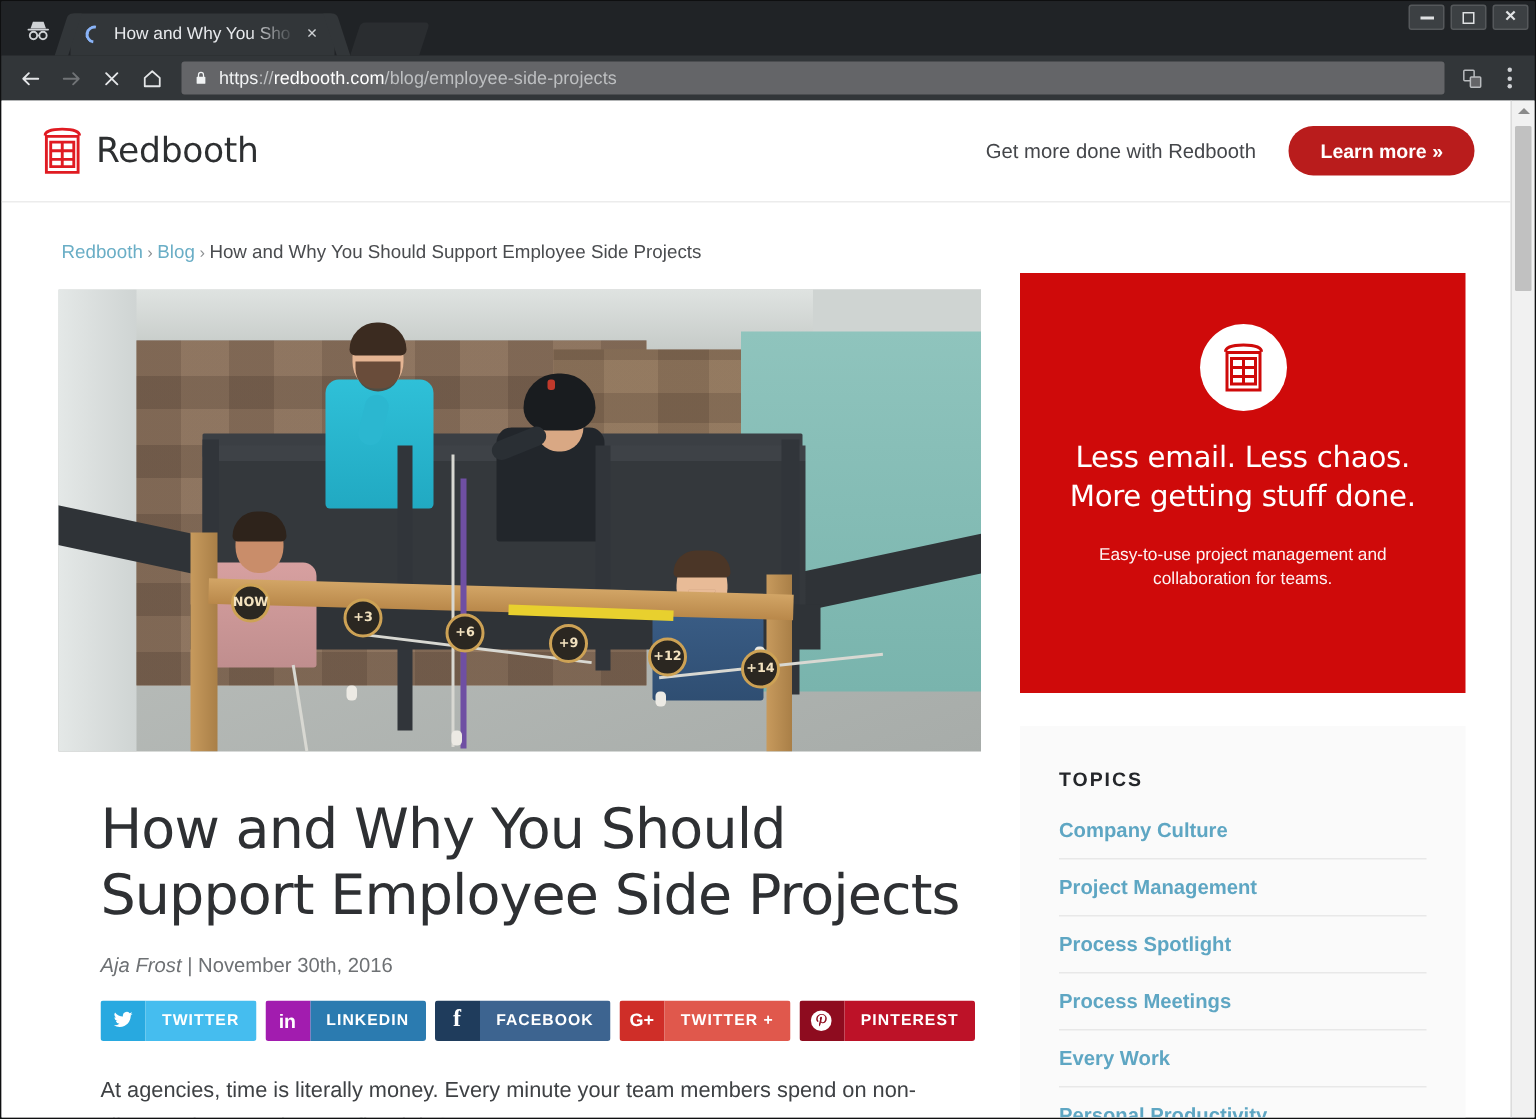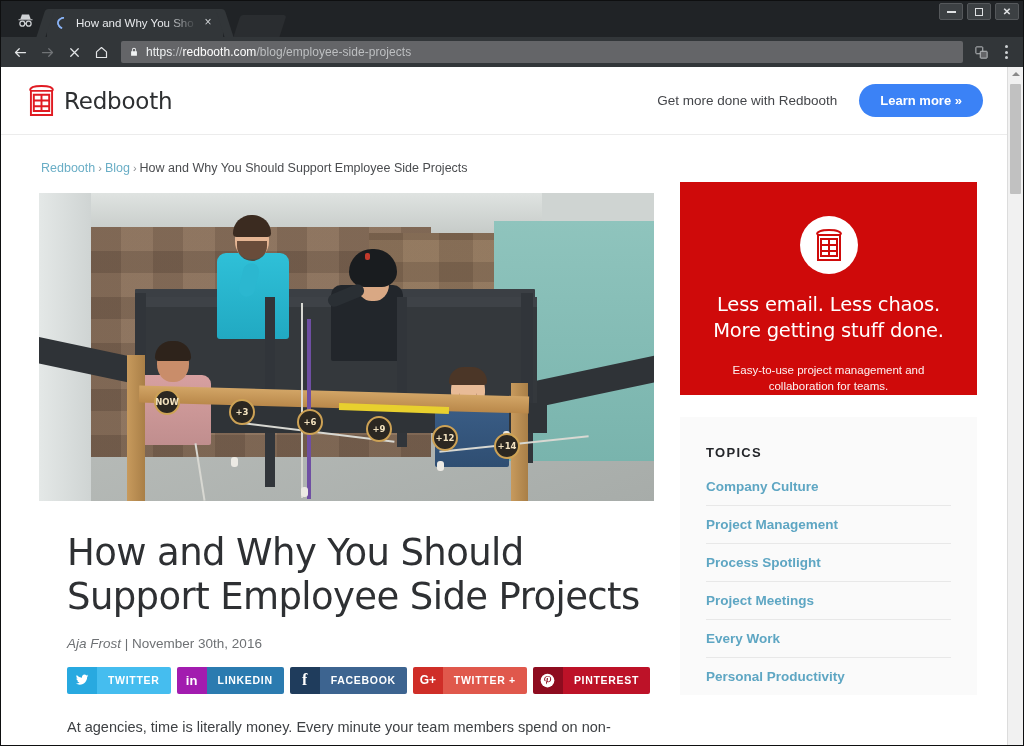--- a/index.html
+++ b/index.html
@@ -167,21 +167,21 @@
   }
   .brand { display:flex; align-items:center; gap: 10px; }
   .brand-logo { width: 25px; height: 33px; }
   .brand-name {
     font-size: 23px; color: #2d2f31; letter-spacing: -0.2px;
     font-family: "DejaVu Sans", sans-serif; font-weight: 400;
   }
   .header-right { margin-left:auto; display:flex; align-items:center; gap: 22px; }
   .header-tag { font-size: 13.5px; color: #44464a; }
   .btn-learn {
-    background: #3b82f6; color: #fff;
+    background: #b91c1c; color: #fff;
     font-size: 13px; font-weight: bold;
     padding: 9px 21px; border-radius: 22px;
     white-space: nowrap;
     text-align: center;
   }
 
   
   .content {
     display: flex;
     padding: 26px 28px 0 38px;
@@ -346,21 +346,21 @@
     font-size: 10.5px; font-weight: bold; letter-spacing: .7px;
     white-space: nowrap;
   }
   .body-text {
     margin: 22px 0 0 28px; width: 556px;
     font-size: 14.5px; line-height: 1.65; color: #3e4144;
   }
 
   
   .promo {
-    width: 297px; height: 213px;
+    width: 297px; height: 280px;
     background: #cf0a0a;
     padding: 22px 26px 0;
     text-align: center;
     color: #fff;
   }
   .promo-badge {
     width: 58px; height: 58px; border-radius: 50%;
     background: #fff; margin: 12px auto 18px;
     display:flex; align-items:center; justify-content:center;
   }
@@ -631,21 +631,21 @@
             <div class="promo-h">Less email. Less chaos.</div>
             <div class="promo-h">More getting stuff done.</div>
             <div class="promo-sub">Easy-to-use project management and collaboration for teams.</div>
           </div>
 
           <div class="topics-box">
             <div class="topics-h">TOPICS</div>
             <div class="topic-item">Company Culture</div>
             <div class="topic-item">Project Management</div>
             <div class="topic-item">Process Spotlight</div>
-            <div class="topic-item">Project Meetings</div>
+            <div class="topic-item">Process Meetings</div>
             <div class="topic-item">Every Work</div>
             <div class="topic-item">Personal Productivity</div>
           </div>
         </div>
       </div>
     </div>
 
     <div class="scrollbar">
       <div class="sb-arrow">
           <span class="tri"></span>

